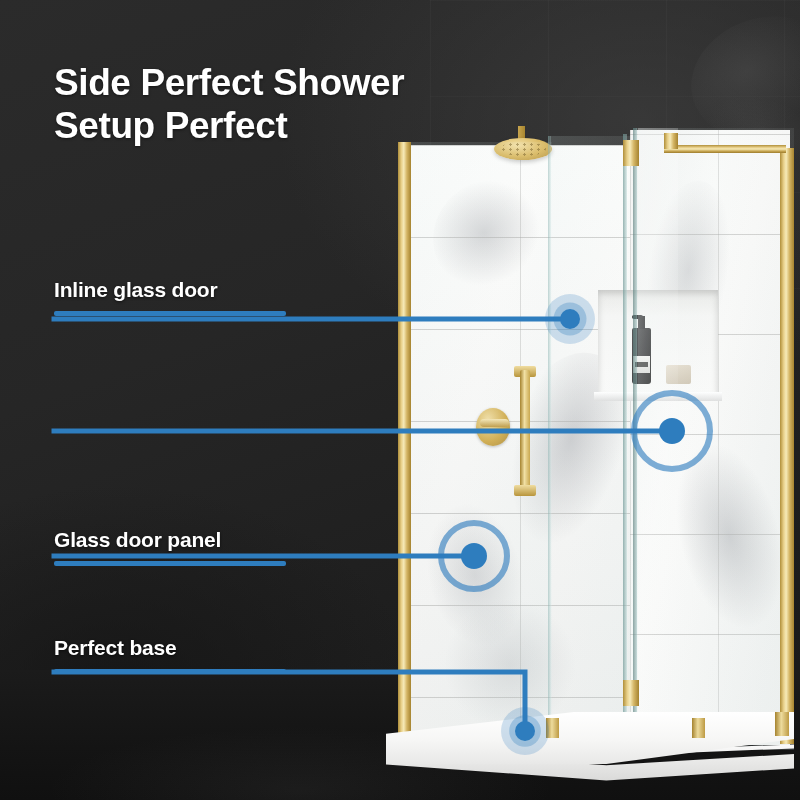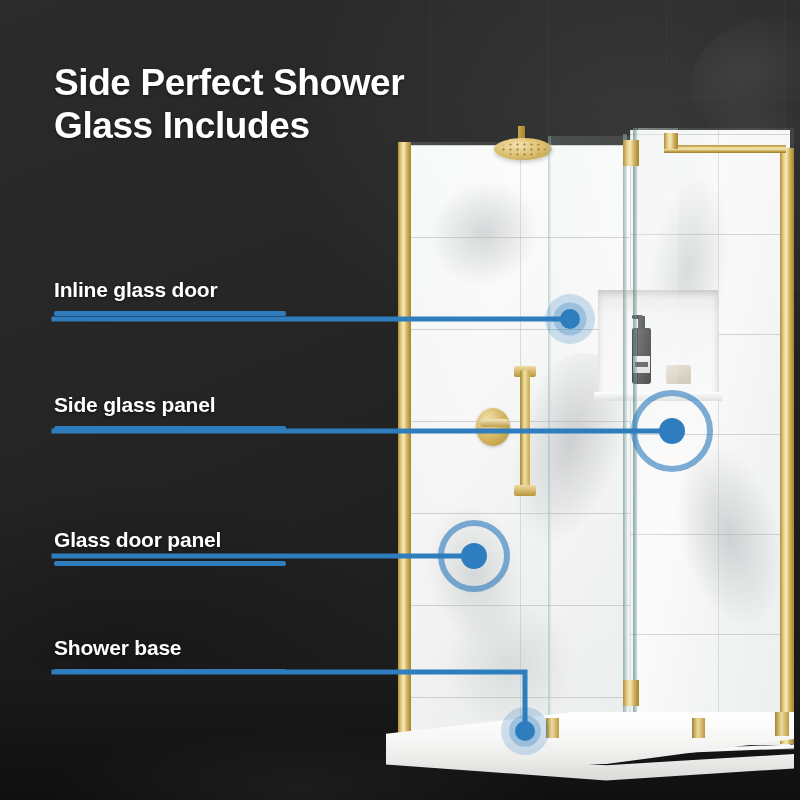--- a/index.html
+++ b/index.html
@@ -300,37 +300,33 @@
     <div class="base-front"></div>
     <div class="base-edge"></div>
     <div class="base-top"></div>
     <div class="clip clip1"></div>
     <div class="clip clip2"></div>
     <div class="clip clip3"></div>
   </div>
 
   <div class="headline">
     <div>Side Perfect Shower</div>
-    <div>Glass Includes</div>
+    <div>Setup Perfect</div>
   </div>
 
   <div class="callout" id="co0" style="left: 54px; top: 278px;">
     <div class="cap">Inline glass door</div>
     <div class="rule" style="width: 232px; background: rgb(46, 125, 190);"></div>
   </div>
-  <div class="callout" id="co1" style="left: 54px; top: 393px;">
-    <div class="cap">Side glass panel</div>
-    <div class="rule" style="width: 232px; background: rgb(46, 125, 190);"></div>
-  </div>
   <div class="callout" id="co2" style="left: 54px; top: 520px; margin-top: 8px;">
     <div class="cap">Glass door panel</div>
     <div class="rule" style="width: 232px; background: rgb(46, 125, 190);"></div>
   </div>
   <div class="callout" id="co3" style="left: 54px; top: 636px;">
-    <div class="cap">Shower base</div>
+    <div class="cap">Perfect base</div>
     <div class="rule" style="width: 232px; background: rgb(46, 125, 190);"></div>
   </div>
 
   <svg id="overlay" viewBox="0 0 800 800">
       <g>
         <line x1="54" y1="319" x2="570" y2="319" stroke="#2e7dbe" stroke-width="5" stroke-linecap="square"></line>
         <circle cx="570" cy="319" r="25" fill="#2e7dbe" opacity="0.22"></circle>
         <circle cx="570" cy="319" r="16.5" fill="#2e7dbe" opacity="0.3"></circle>
         <circle cx="570" cy="319" r="10" fill="#2e7dbe"></circle>
       </g>

